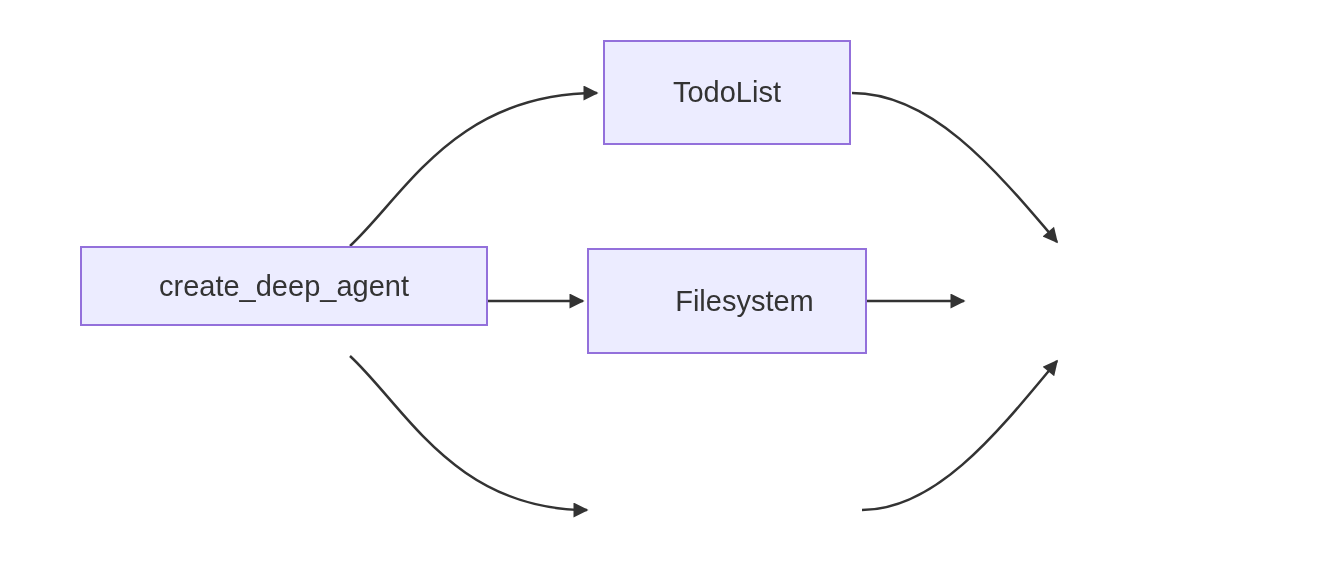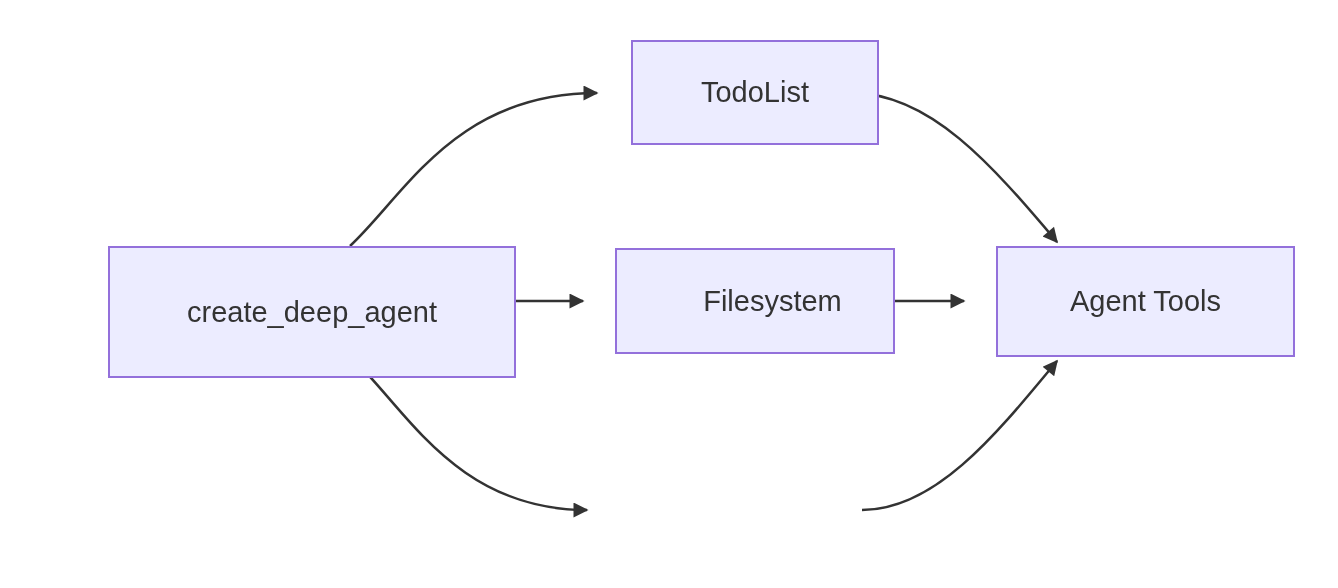--- a/index.html
+++ b/index.html
@@ -30,23 +30,22 @@
     box-sizing: border-box;
     display: flex;
     align-items: center;
     justify-content: center;
     background: var(--node-fill, #ECECFF);
     border: 2px solid var(--node-border, #9370DB);
     color: var(--text, #333333);
     font-size: 29px;
     line-height: 1;
     white-space: nowrap;
-    margin-left: 28px;
   }
-  .node-create   { left:  80px; top: 246px; width: 408px; height: 132px; }
+  .node-create   { left:  80px; top: 246px; width: 408px; height: 80px; }
   .node-todolist { left: 603px; top:  40px; width: 248px; height: 105px; }
   .node-filesys  { left: 587px; top: 248px; width: 280px; height: 106px; padding-left: 35px; }
   .node-subagent { left: 593px; top: 457px; width: 269px; height: 105px; }
   .node-tools    { left: 968px; top: 246px; width: 299px; height: 111px; }
 </style>
 </head>
 <body>
 
 <div class="canvas">
 
@@ -70,17 +69,14 @@
 
   <div class="node node-todolist">
     <span>TodoList</span>
   </div>
 
   <div class="node node-filesys">
     <span>Filesystem</span>
   </div>
 
 
-  <div class="node node-tools">
-    <span>Agent Tools</span>
-  </div>
 
 </div>
 
 </body></html>

